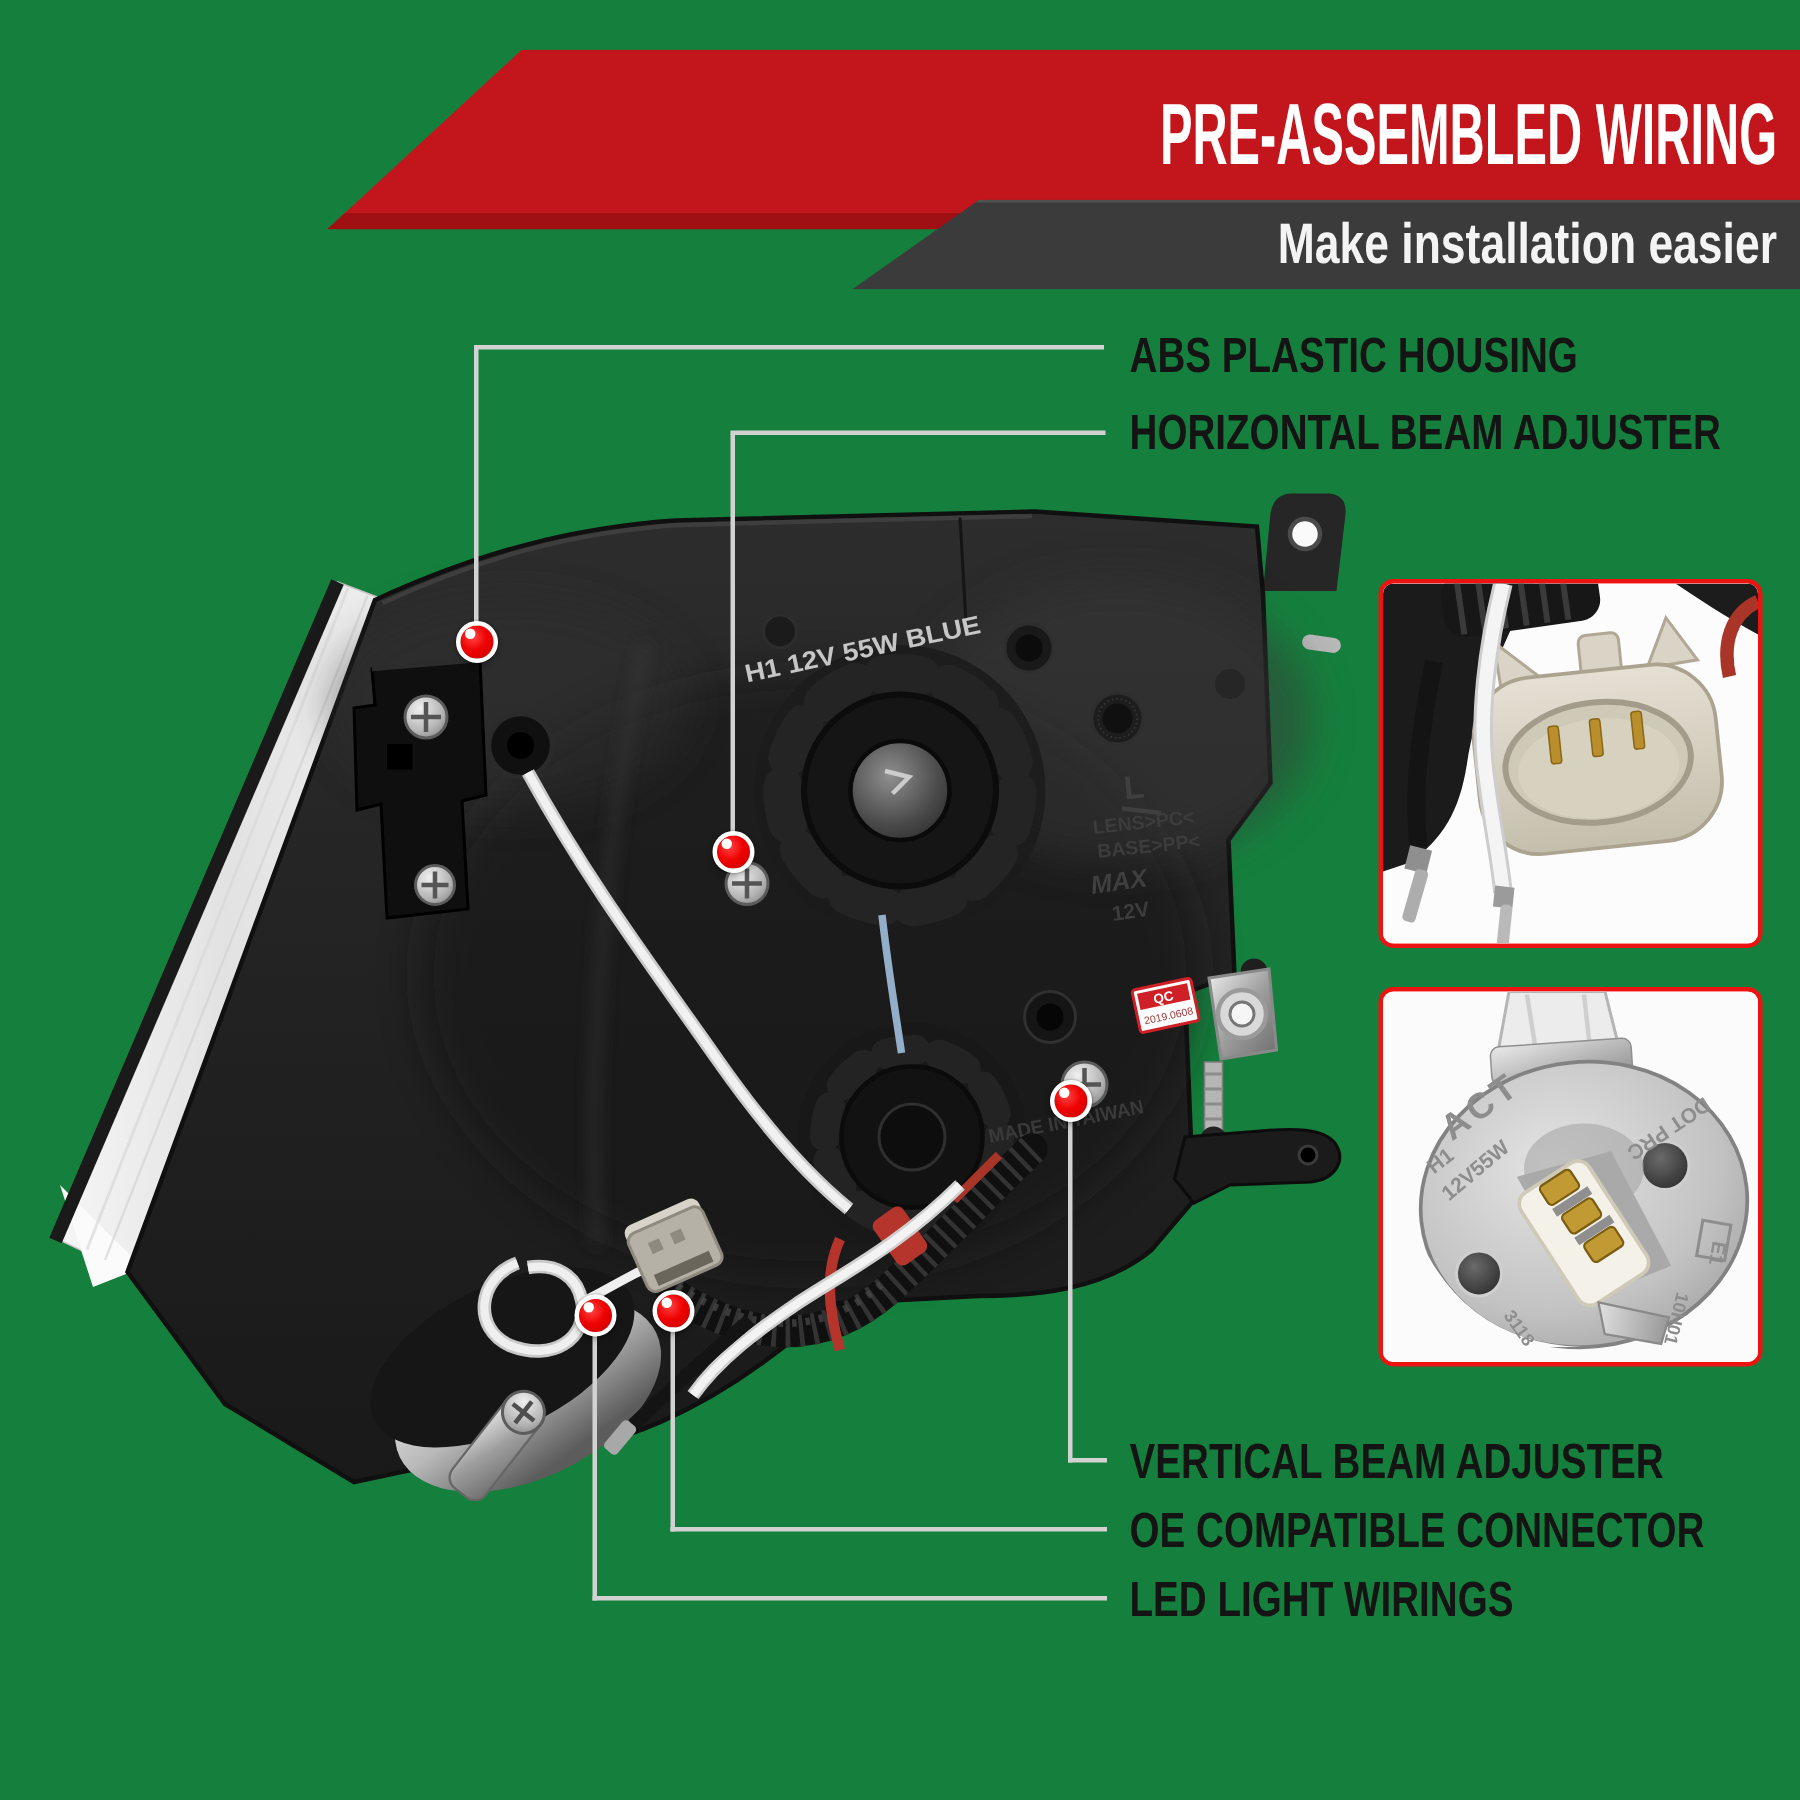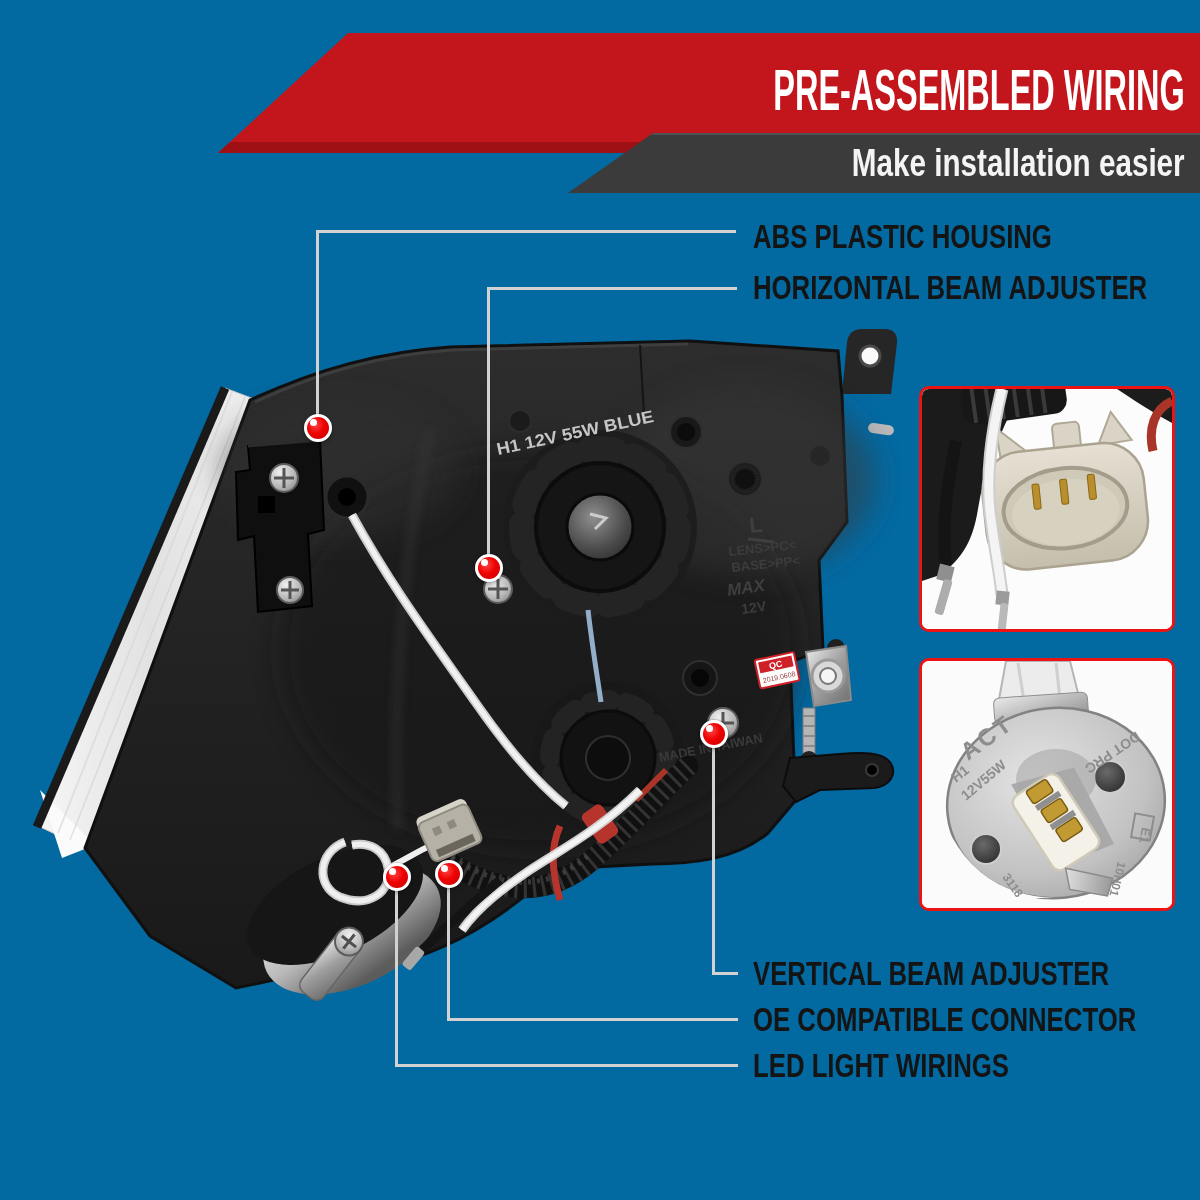--- a/index.html
+++ b/index.html
@@ -1,16 +1,16 @@
 <!DOCTYPE html>
 <html><head>
 <meta charset="utf-8">
 <style>
   html,body{margin:0;padding:0;background:#fff;}
-  #stage{position:relative;width:1200px;height:1200px;background:#0369a1;overflow:hidden;
+  #stage{position:relative;width:1200px;height:1200px;background:#15803d;overflow:hidden;
          font-family:"Liberation Sans",sans-serif;}
   
   .band-red{position:absolute;left:0;top:33px;width:1200px;height:120px;background:#c3161c;
             clip-path:polygon(348px 0,1200px 0,1200px 100%,218px 100%);}
   .band-red-shadow{position:absolute;left:0;bottom:0;width:100%;height:11px;background:#9e1014;}
   .band-gray{position:absolute;left:0;top:133px;width:1200px;height:60px;background:#3b3b3b;
              clip-path:polygon(653px 0,1200px 0,1200px 100%,568px 100%);
              box-shadow:inset 0 2px 0 #515151;}
   .banner-title{position:absolute;right:15px;top:61px;height:58px;line-height:58px;z-index:40;
                 font-size:58px;font-weight:bold;color:#ffffff;white-space:nowrap;

